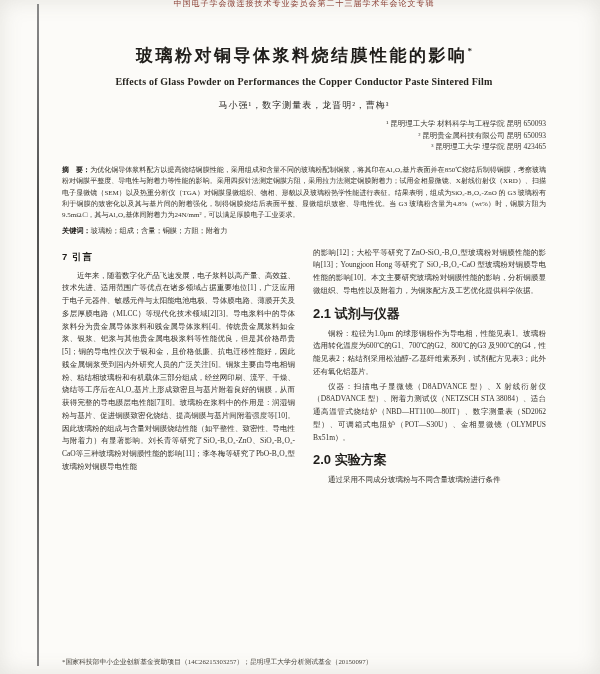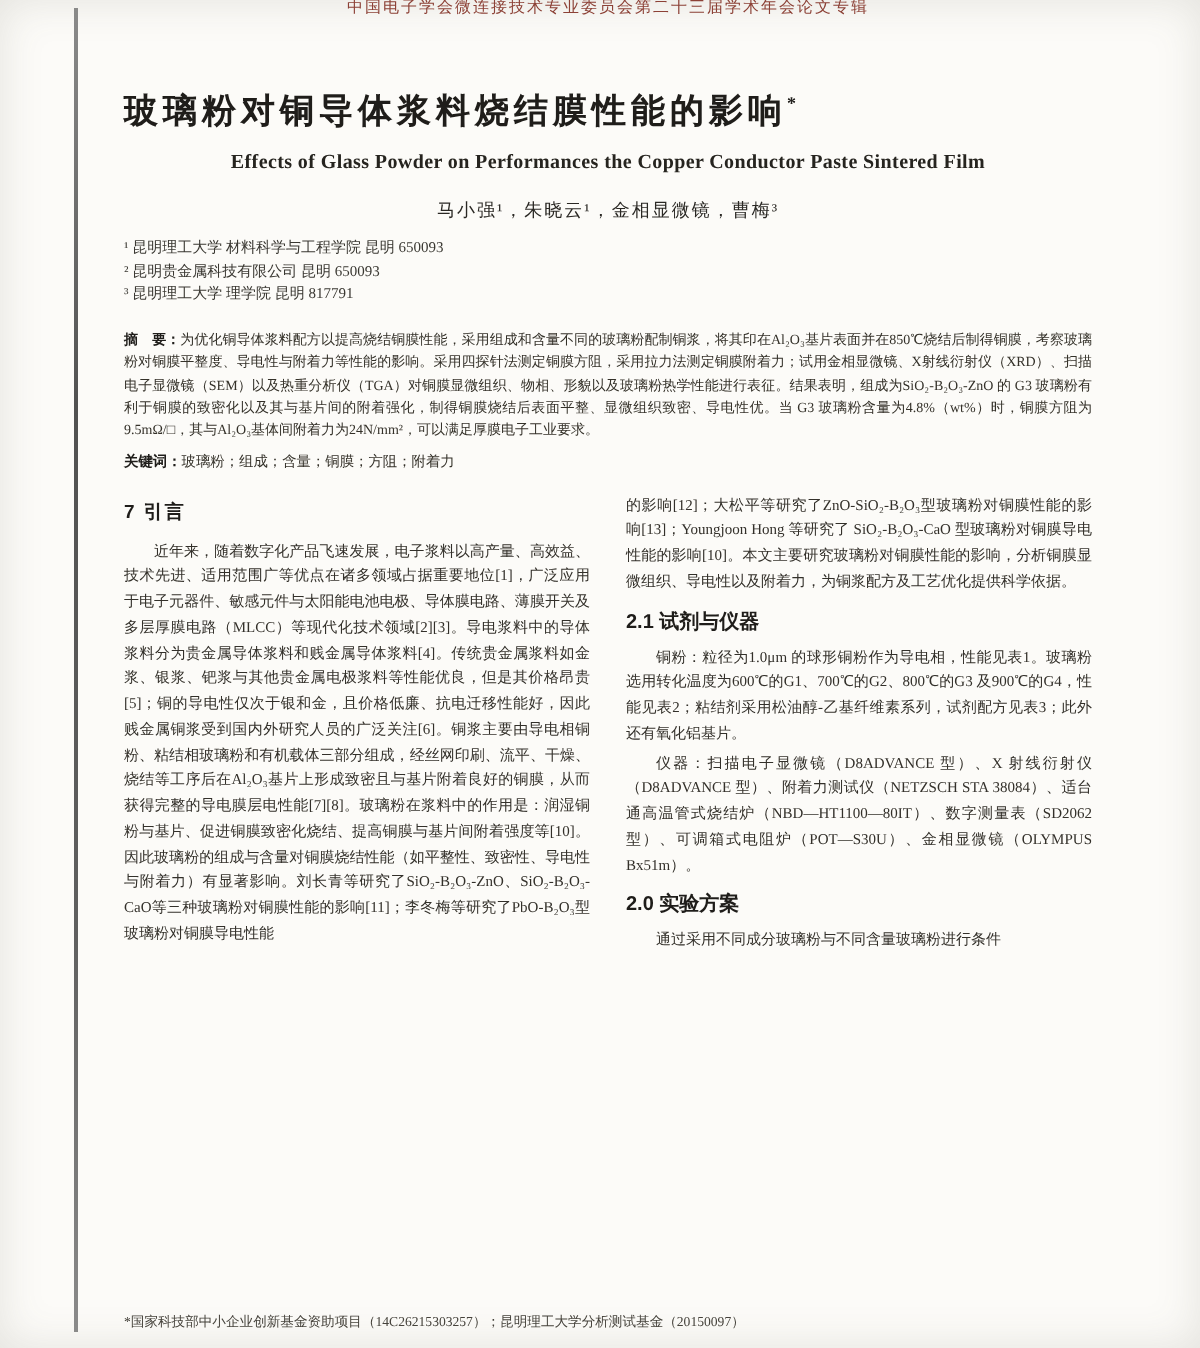--- a/index.html
+++ b/index.html
@@ -26,53 +26,53 @@
     position:absolute;left:62px;right:54px;top:0;
   }
   .banner{
     height:11px;overflow:hidden;text-align:center;
     color:#8c4136;font-size:8px;letter-spacing:1px;
     font-family:"Liberation Sans", sans-serif;
     margin-top:0;
   }
   .banner-inner{margin-top:-2px;filter:blur(.2px);}
   .title{
-    margin-top:33px;
+    margin-top:33px;text-align:center;
     font-size:17px;font-weight:bold;letter-spacing:2.5px;
     color:#1f1d1a;
   }
   .title sup{font-size:9px;letter-spacing:0;}
   .title-en{
     margin-top:9px;text-align:center;
     font-size:10px;font-weight:bold;color:#26241f;
     letter-spacing:.2px;
   }
   .authors{
     margin-top:12px;text-align:center;font-size:9px;color:#2a2824;
     letter-spacing:1px;
   }
-  .affils{margin-top:6px;text-align:left;font-size:7.5px;line-height:1.55;color:#3a3832;}
+  .affils{margin-top:6px;text-align:right;font-size:7.5px;line-height:1.55;color:#3a3832;}
   .abstract{
     margin-top:12px;font-size:7px;line-height:1.62;text-align:justify;
     color:#343129;
   }
   .lbl{font-weight:bold;font-family:Liberation Serif, serif;color:#1f1d1a;}
   .keywords{margin-top:4px;font-size:7.2px;color:#343129;}
   .columns{
     margin-top:11px;display:flex;gap:18px;
     font-size:7.5px;line-height:1.7;text-align:justify;color:#33302a;
   }
   .col{flex:1;min-width:0;}
   .h1{
     font-family:"Liberation Sans", sans-serif;font-weight:bold;
     font-size:9.5px;color:#1f1d1a;margin:2px 0 5px 0;letter-spacing:1px;
   }
   .h2{
     font-family:"Liberation Sans", sans-serif;font-weight:bold;
-    font-size:10px;color:#1f1d1a;margin:5px 0 3px 0;
+    font-size:13px;color:#1f1d1a;margin:5px 0 3px 0;
   }
   .para{text-indent:2em;margin:0 0 2px 0;}
   .para.no-indent{text-indent:0;}
   .footnote{
     position:absolute;left:62px;right:130px;bottom:7px;
     font-size:6.8px;color:#45423b;line-height:1.4;
   }
 </style>
 </head>
 <body>
@@ -83,26 +83,26 @@
   <div class="content">
 
     <div class="banner">
       <div class="banner-inner">中国电子学会微连接技术专业委员会第二十三届学术年会论文专辑</div>
     </div>
 
     <div class="title"><span>玻璃粉对铜导体浆料烧结膜性能的影响</span><sup>*</sup></div>
 
     <div class="title-en">Effects of Glass Powder on Performances the Copper Conductor Paste Sintered Film</div>
 
-    <div class="authors">马小强¹，朱晓云¹，金相显微镜，曹梅³</div>
+    <div class="authors">马小强¹，数字测量表，龙晋明²，曹梅³</div>
 
     <div class="affils">
       <div>¹ 昆明理工大学 材料科学与工程学院 昆明 650093</div>
       <div>² 昆明贵金属科技有限公司 昆明 650093</div>
-      <div>³ 昆明理工大学 理学院 昆明 817791</div>
+      <div>³ 昆明理工大学 理学院 昆明 423465</div>
     </div>
 
     <div class="abstract">
       <span class="lbl">摘　要：</span><span>为优化铜导体浆料配方以提高烧结铜膜性能，采用组成和含量不同的玻璃粉配制铜浆，将其印在Al₂O₃基片表面并在850℃烧结后制得铜膜，考察玻璃粉对铜膜平整度、导电性与附着力等性能的影响。采用四探针法测定铜膜方阻，采用拉力法测定铜膜附着力；试用金相显微镜、X射线衍射仪（XRD）、扫描电子显微镜（SEM）以及热重分析仪（TGA）对铜膜显微组织、物相、形貌以及玻璃粉热学性能进行表征。结果表明，组成为SiO₂-B₂O₃-ZnO 的 G3 玻璃粉有利于铜膜的致密化以及其与基片间的附着强化，制得铜膜烧结后表面平整、显微组织致密、导电性优。当 G3 玻璃粉含量为4.8%（wt%）时，铜膜方阻为9.5mΩ/□，其与Al₂O₃基体间附着力为24N/mm²，可以满足厚膜电子工业要求。</span>
     </div>
 
     <div class="keywords">
       <span class="lbl">关键词：</span><span>玻璃粉；组成；含量；铜膜；方阻；附着力</span>
     </div>
 

